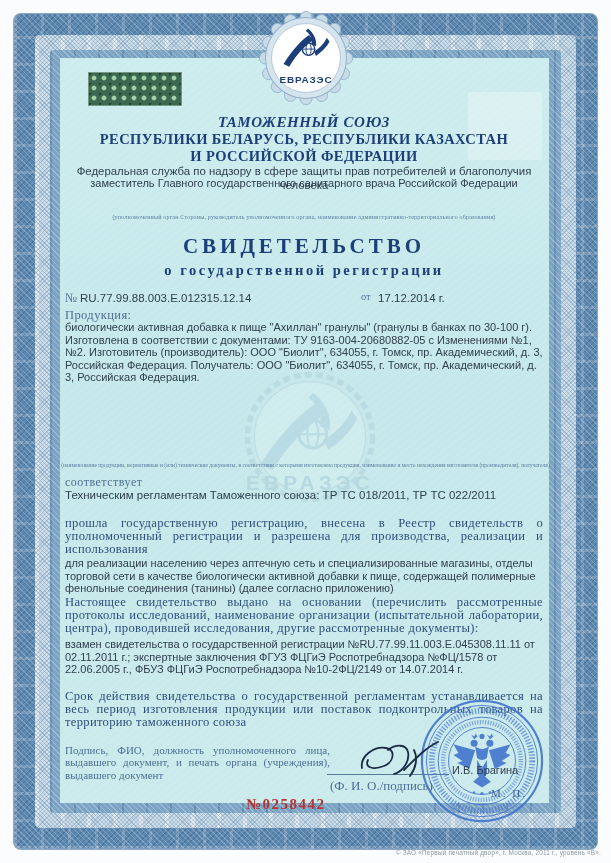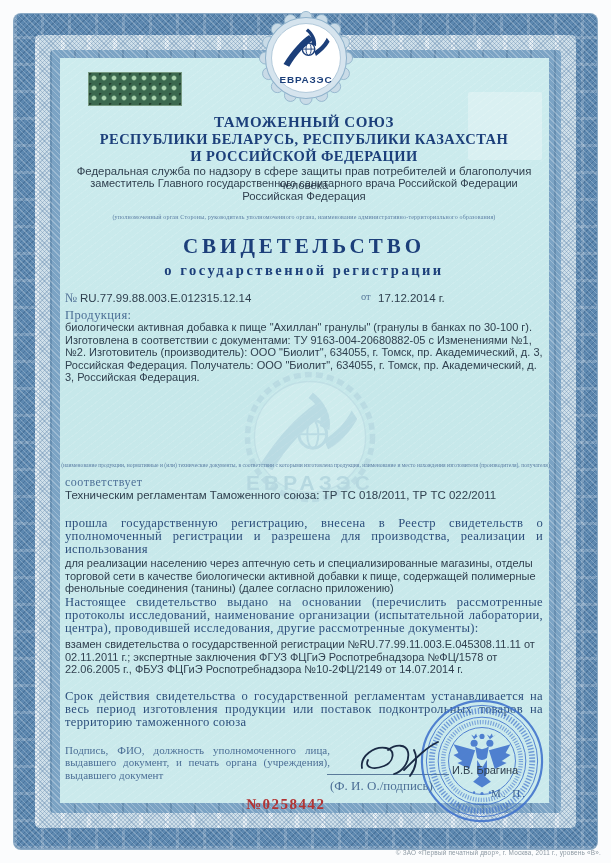--- a/index.html
+++ b/index.html
@@ -47,21 +47,21 @@
   .watermark{position:absolute;left:196px;top:362px;width:228px;height:150px;opacity:.42;z-index:0;}
   .watermark svg{width:228px;height:150px;}
 
   
   .abs{position:absolute;left:65px;right:68px;}
   .c{text-align:center;}
   .navy{color:#1c3f7a;}
   .sansdark{color:#30404f;font-family:"Liberation Sans",sans-serif;}
   .serifnavy{color:#2d4f7c;}
 
-  .h-union1{top:114px;font-size:15px;font-weight:bold;letter-spacing:.6px;}
+  .h-union1{top:114px;font-size:15px;font-weight:bold;letter-spacing:.6px;font-style:italic;}
   .h-union2{top:131px;font-size:14.5px;font-weight:bold;letter-spacing:.4px;}
   .h-union3{top:148px;font-size:14.5px;font-weight:bold;letter-spacing:.4px;}
   .h-auth1{top:164px;font-size:11.4px;line-height:14px;}
   .h-auth2{top:177px;font-size:11px;}
   .h-auth3{top:190px;font-size:11.4px;}
   .h-cap{top:214px;font-size:6px;color:#5b7da3;letter-spacing:.2px;}
 
   .t-main{top:234px;font-size:21px;font-weight:bold;letter-spacing:4px;}
   .t-sub{top:262px;font-size:14.5px;font-weight:bold;letter-spacing:2.5px;}
 
@@ -166,21 +166,20 @@
       </g>
       <text x="50" y="84" text-anchor="middle" font-family="Liberation Sans, sans-serif" font-size="15" font-weight="bold" fill="#9dc2d2" letter-spacing="3">ЕВРАЗЭС</text>
     </svg>
   </div>
 
   <div class="abs c navy h-union1">ТАМОЖЕННЫЙ СОЮЗ</div>
   <div class="abs c navy h-union2">РЕСПУБЛИКИ БЕЛАРУСЬ, РЕСПУБЛИКИ КАЗАХСТАН</div>
   <div class="abs c navy h-union3">И РОССИЙСКОЙ ФЕДЕРАЦИИ</div>
   <div class="abs c sansdark h-auth1">Федеральная служба по надзору в сфере защиты прав потребителей и благополучия человека</div>
   <div class="abs c sansdark h-auth2">заместитель Главного государственного санитарного врача Российской Федерации</div>
-  <div class="abs c sansdark h-auth3">Российская Федерация</div>
   <div class="abs c h-cap">(уполномоченный орган Стороны, руководитель уполномоченного органа, наименование административно-территориального образования)</div>
 
   <div class="abs c navy t-main">СВИДЕТЕЛЬСТВО</div>
   <div class="abs c navy t-sub">о государственной регистрации</div>
 
   <div class="abs numrow">
     <span class="no-label">№</span>
     <span class="no-value sansdark">RU.77.99.88.003.E.012315.12.14</span>
     <span class="date-label">от</span>
     <span class="date-value sansdark">17.12.2014 г.</span>

